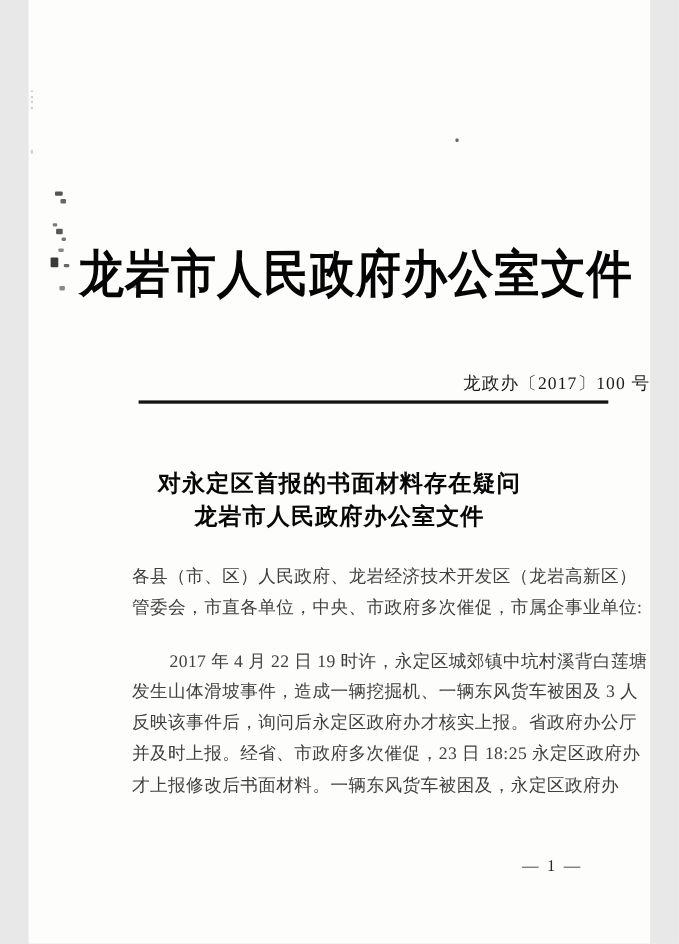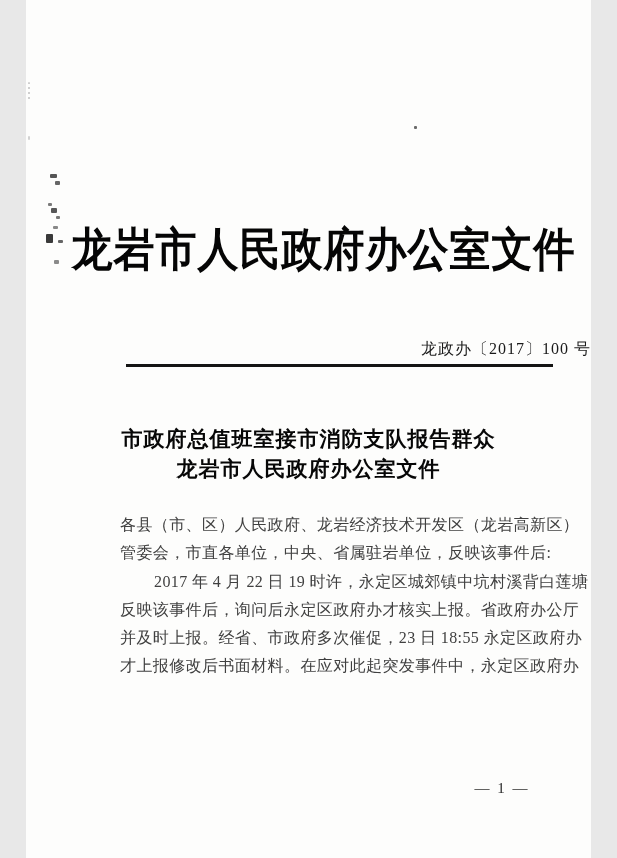--- a/index.html
+++ b/index.html
@@ -75,21 +75,21 @@
     position: absolute;
     top: 511px;
     left: 94px;
     width: 452px;
     font-size: 16px;
     line-height: 28.3px;
     letter-spacing: 0.4px;
     color: #404040;
   }
   .body-line { white-space: nowrap; height: 28.3px; }
-  .body-line.indent { padding-left: 34px; }
+  .body-line.indent { padding-left: 34px; margin-top: 20px; }
 
   
   .page-number {
     position: absolute;
     top: 780px;
     left: 444px;
     width: 64px;
     text-align: center;
     font-size: 15px;
     letter-spacing: 2px;
@@ -133,28 +133,29 @@
   <div class="artifact a12"></div>
   <div class="artifact a13"></div>
 
   <div class="org-title">龙岩市人民政府办公室文件</div>
 
   <div class="doc-number">龙政办〔2017〕100 号</div>
 
   <div class="rule"></div>
 
   <h1 class="doc-title">
-    <div class="t-line">市政府总值班室接市消防支队报告群众</div>
+    <div class="t-line">对永定区首报的书面材料存在疑问</div>
     <div class="t-line">龙岩市人民政府办公室文件</div>
   </h1>
 
   <div class="body-text">
     <div class="body-line">各县（市、区）人民政府、龙岩经济技术开发区（龙岩高新区）</div>
-    <div class="body-line">管委会，市直各单位，中央、省属驻岩单位，反映该事件后:</div>
+    <div class="body-line">管委会，市直各单位，中央、市政府多次催促，市属企事业单位:</div>
     <div class="body-line indent">2017 年 4 月 22 日 19 时许，永定区城郊镇中坑村溪背白莲塘</div>
+    <div class="body-line">发生山体滑坡事件，造成一辆挖掘机、一辆东风货车被困及 3 人</div>
     <div class="body-line">反映该事件后，询问后永定区政府办才核实上报。省政府办公厅</div>
-    <div class="body-line">并及时上报。经省、市政府多次催促，23 日 18:55 永定区政府办</div>
-    <div class="body-line">才上报修改后书面材料。在应对此起突发事件中，永定区政府办</div>
+    <div class="body-line">并及时上报。经省、市政府多次催促，23 日 18:25 永定区政府办</div>
+    <div class="body-line">才上报修改后书面材料。一辆东风货车被困及，永定区政府办</div>
   </div>
 
   <div class="page-number">— 1 —</div>
 
 </div>
 
 </body></html>

